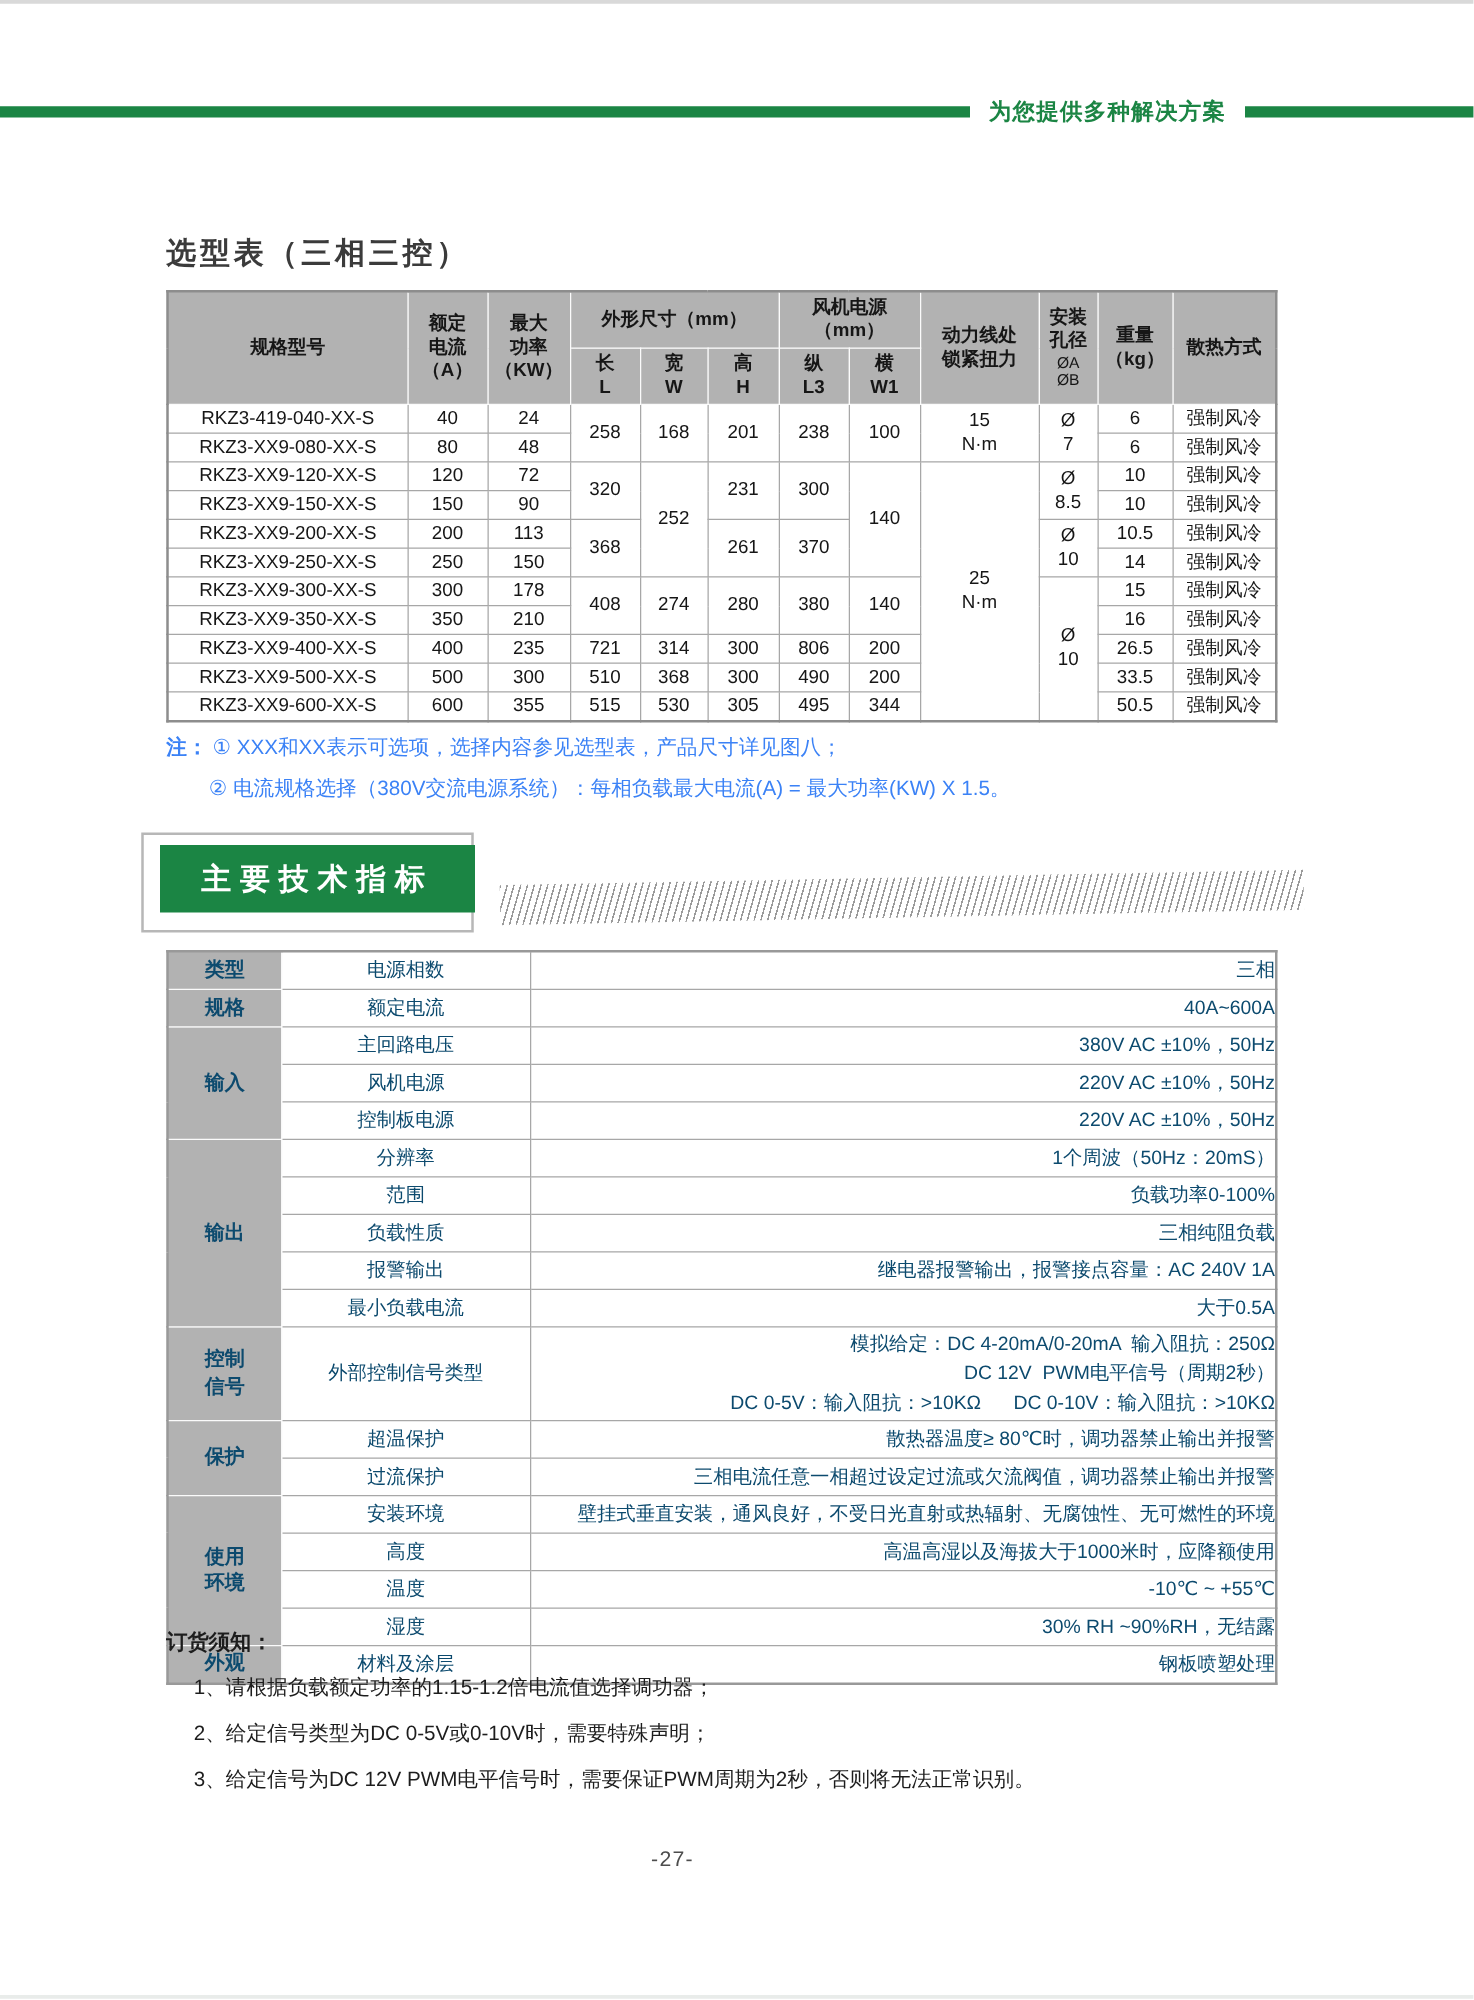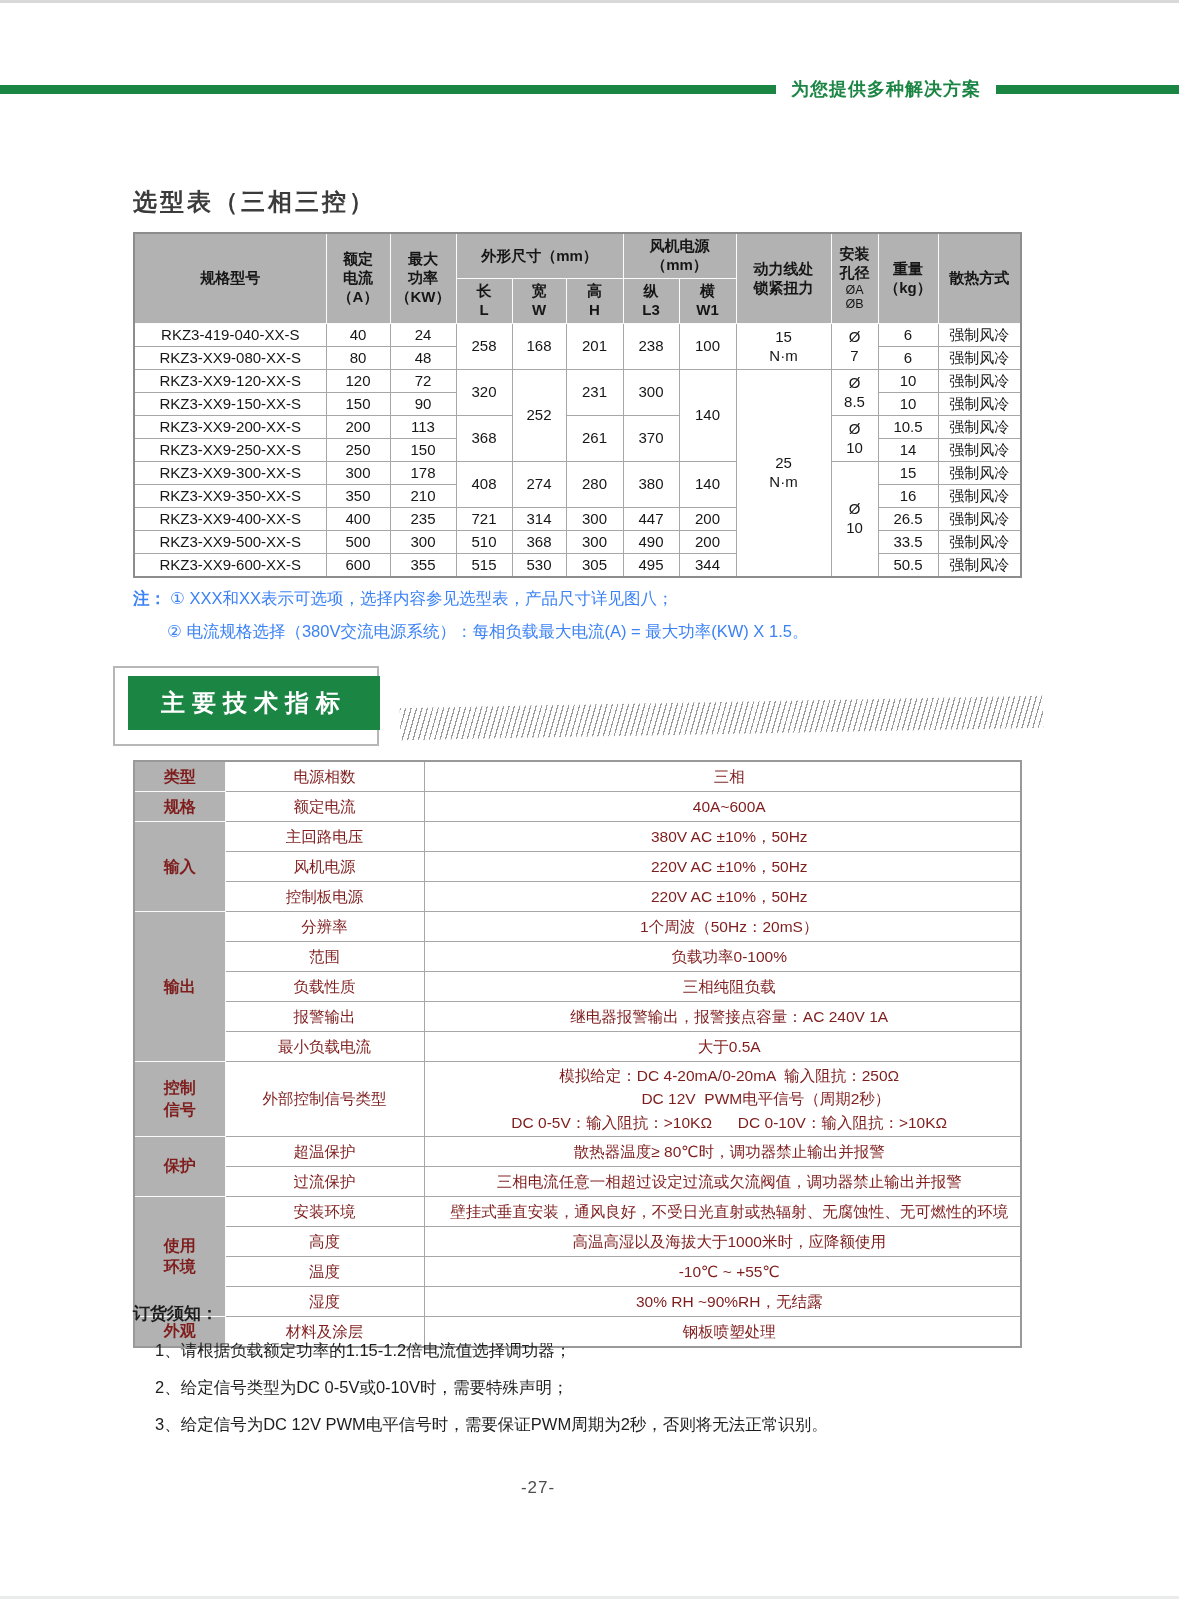--- a/index.html
+++ b/index.html
@@ -37,25 +37,25 @@
   .banner-frame{position:absolute;left:113px;top:666px;width:262px;height:76px;border:2px solid #b7b7b7;background:#fff;}
   .banner-green{position:absolute;left:128px;top:676px;width:252px;height:54px;background:#1b8544;
                 display:flex;align-items:center;justify-content:center;}
   .banner-green span{color:#ffffff;font-size:24px;font-weight:bold;letter-spacing:7px;}
   .banner-hatch{position:absolute;left:400px;top:702px;width:643px;height:32px;transform:rotate(-1.1deg);
                 background:repeating-linear-gradient(107deg,#9a9a9a 0,#9a9a9a 1.2px,transparent 1.2px,transparent 5.2px);}
 
   
   .spec-table{position:absolute;left:133px;top:760px;width:887px;border:2px solid #999999;}
   .spec-table td{border:1px solid #a7a7a7;font-size:15.5px;vertical-align:middle;height:25px;
-                 padding:2px 0;line-height:1.5;color:#7f1d1d;}
+                 padding:2px 0;line-height:1.5;color:#0c4a6e;}
   .spec-table td.cat{background:#b2b2b2;border:1px solid #fbfbfb;font-weight:600;text-align:center;
                      white-space:pre-line;font-size:16px;line-height:1.35;}
   .spec-table td.item{text-align:center;}
-  .spec-table td.val{text-align:center;padding-left:14px;white-space:pre-wrap;}
+  .spec-table td.val{text-align:right;padding-left:14px;white-space:pre-wrap;}
 
   
   .ordering{position:absolute;left:133px;top:1286px;width:900px;color:#1d1d1d;}
   .ordering-title{font-size:17px;font-weight:bold;margin-bottom:14px;margin-top:16px;}
   .ordering-item{font-size:16.5px;margin-bottom:14px;line-height:1.4;margin-left:22px;}
 
   .page-number{position:absolute;left:0;top:1478px;width:1076px;text-align:center;
                font-size:17px;color:#4d4d4d;letter-spacing:1px;}
 </style>
 </head>
@@ -208,21 +208,21 @@
           <td>16</td>
           <td>强制风冷</td>
         </tr>
         <tr>
           <td>RKZ3-XX9-400-XX-S</td>
           <td>400</td>
           <td>235</td>
           <td>721</td>
           <td>314</td>
           <td>300</td>
-          <td>447</td>
+          <td>806</td>
           <td>200</td>
           <td>26.5</td>
           <td>强制风冷</td>
         </tr>
         <tr>
           <td>RKZ3-XX9-500-XX-S</td>
           <td>500</td>
           <td>300</td>
           <td>510</td>
           <td>368</td>

